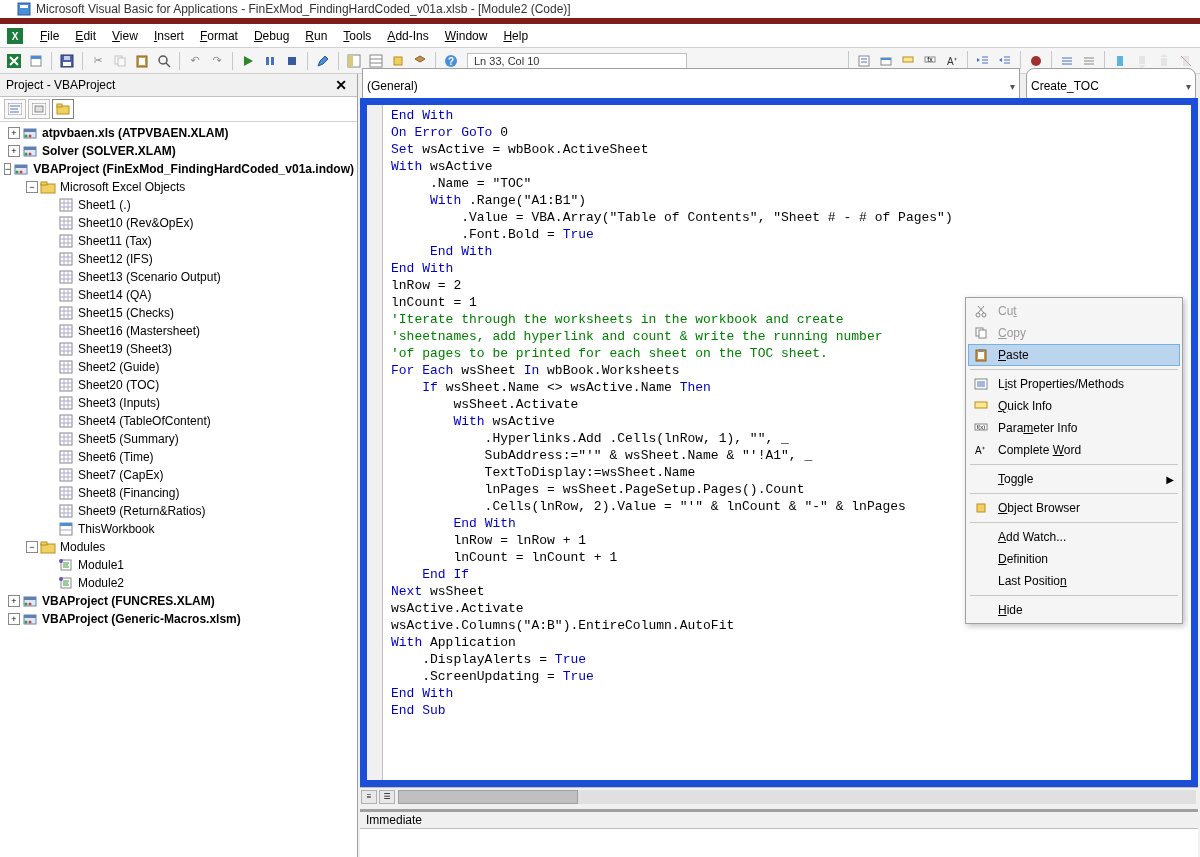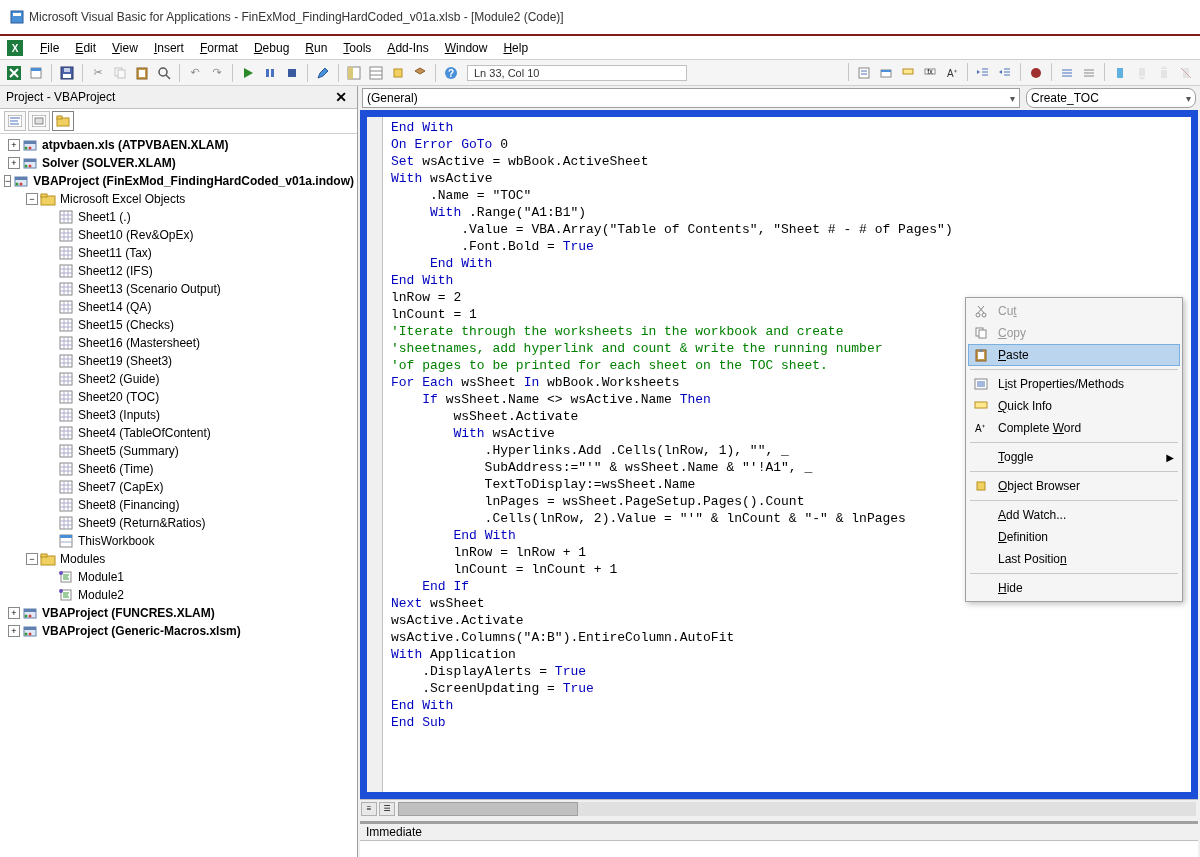--- a/index.html
+++ b/index.html
@@ -9,26 +9,26 @@
   background: #f0f0f0;
   color: #000;
   width: 1200px;
   height: 857px;
   overflow: hidden;
   position: relative;
 }
 
 
 .titlebar {
-  height: 36px;
+  height: 24px;
   background: #fff;
-  border-bottom: 2px solid #7f1d1d;
+  border-bottom: 6px solid #7f1d1d;
   display: flex;
   align-items: center;
-  padding: 0 9px;
+  padding: 0 16px;
 }
 .titlebar .app-icon {
   width: 16px; height: 16px;
   margin-right: 4px;
   display: inline-flex; align-items: center; justify-content: center;
 }
 .titlebar .title { font-size: 12px; color: #333; }
 
 
 .menubar {
@@ -157,21 +157,21 @@
 }
 .code-dropdowns {
   height: 24px;
   display: flex;
   gap: 6px;
   padding: 2px 4px;
   align-items: center;
 }
 .code-dropdowns select, .code-dropdowns .dd {
   flex: 1;
-  height: 20px;
+  height: 36px;
   font-size: 12px;
   border: 1px solid #a0a0a0;
   background: #fff;
   padding: 0 4px;
 }
 .dd { display:flex; align-items:center; position:relative;}
 .dd::after { content: "▾"; position:absolute; right:4px; font-size:10px; color:#555;}
 .dd.right { flex: 0 0 170px; border-radius: 8px; }
 
 .code-area {
@@ -1006,20 +1006,29 @@
       <span class="ctx-icon">
         <svg width="14" height="14">
           <rect x="1" y="3" width="12" height="6" fill="#ffe890" stroke="#b89020"></rect>
         </svg>
       </span>
       <span><span class="u">Q</span>uick Info</span>
     </div>
     <div class="ctx-item">
       <span class="ctx-icon">
         <svg width="14" height="14">
+          <rect x="1" y="3" width="12" height="6" fill="#fff" stroke="#888"></rect>
+          <text x="7" y="8" font-size="6" text-anchor="middle">f(x)</text>
+        </svg>
+      </span>
+      <span>Para<span class="u">m</span>eter Info</span>
+    </div>
+    <div class="ctx-item">
+      <span class="ctx-icon">
+        <svg width="14" height="14">
           <text x="1" y="11" font-size="10">A⁺</text>
         </svg>
       </span>
       <span>Complete <span class="u">W</span>ord</span>
     </div>
     <div class="ctx-sep"></div>
     <div class="ctx-item">
       <span class="ctx-icon"></span>
       <span><span class="u">T</span>oggle</span>
       <span class="ctx-sub">▶</span>

